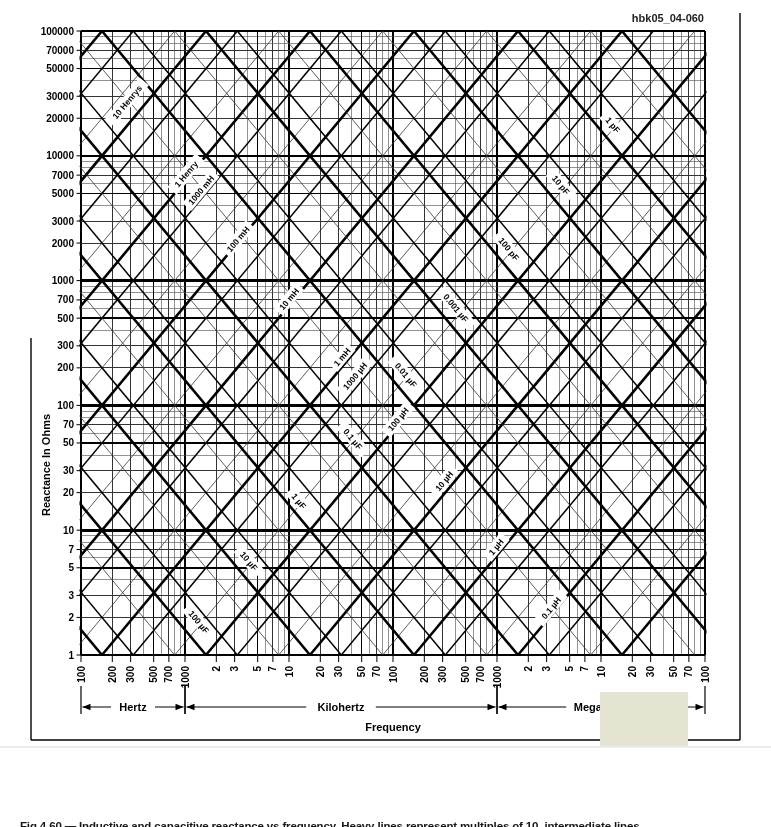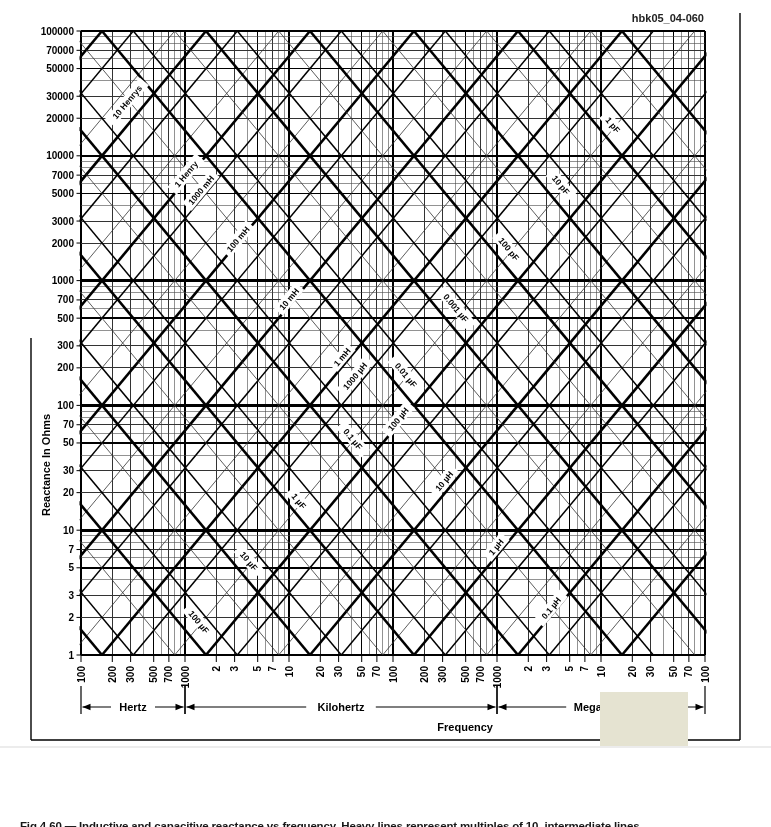--- a/index.html
+++ b/index.html
@@ -3,21 +3,21 @@
 <meta charset="utf-8">
 <style>
   html,body{margin:0;padding:0;background:#fff;}
   body{width:771px;height:827px;position:relative;overflow:hidden;
        font-family:"Liberation Sans", sans-serif;color:#111;}
   #stage{position:absolute;left:0;top:0;width:771px;height:827px;}
   #chart-svg{position:absolute;left:0;top:0;}
   .doc-id{position:absolute;top:12px;right:67px;font-size:11px;font-weight:bold;color:#222;}
   .y-title{position:absolute;left:-54px;top:459px;width:200px;text-align:center;
            font-size:11px;font-weight:bold;transform:rotate(-90deg);color:#000;}
-  .freq-label{position:absolute;left:293px;top:721px;width:200px;text-align:right;
+  .freq-label{position:absolute;left:293px;top:721px;width:200px;text-align:center;
               font-size:11px;font-weight:bold;color:#000;}
   .patch{position:absolute;left:600px;top:692px;width:88px;height:55px;}
   .page-divider{position:absolute;left:0;top:746px;width:771px;height:2px;background:#ececec;}
   .caption{position:absolute;left:20px;top:775px;width:740px;margin-top:44px;}
   .caption div{font-size:11.5px;font-weight:bold;line-height:15.8px;letter-spacing:-0.15px;
                white-space:nowrap;color:#161616;}
 </style>
 </head>
 <body>
 

